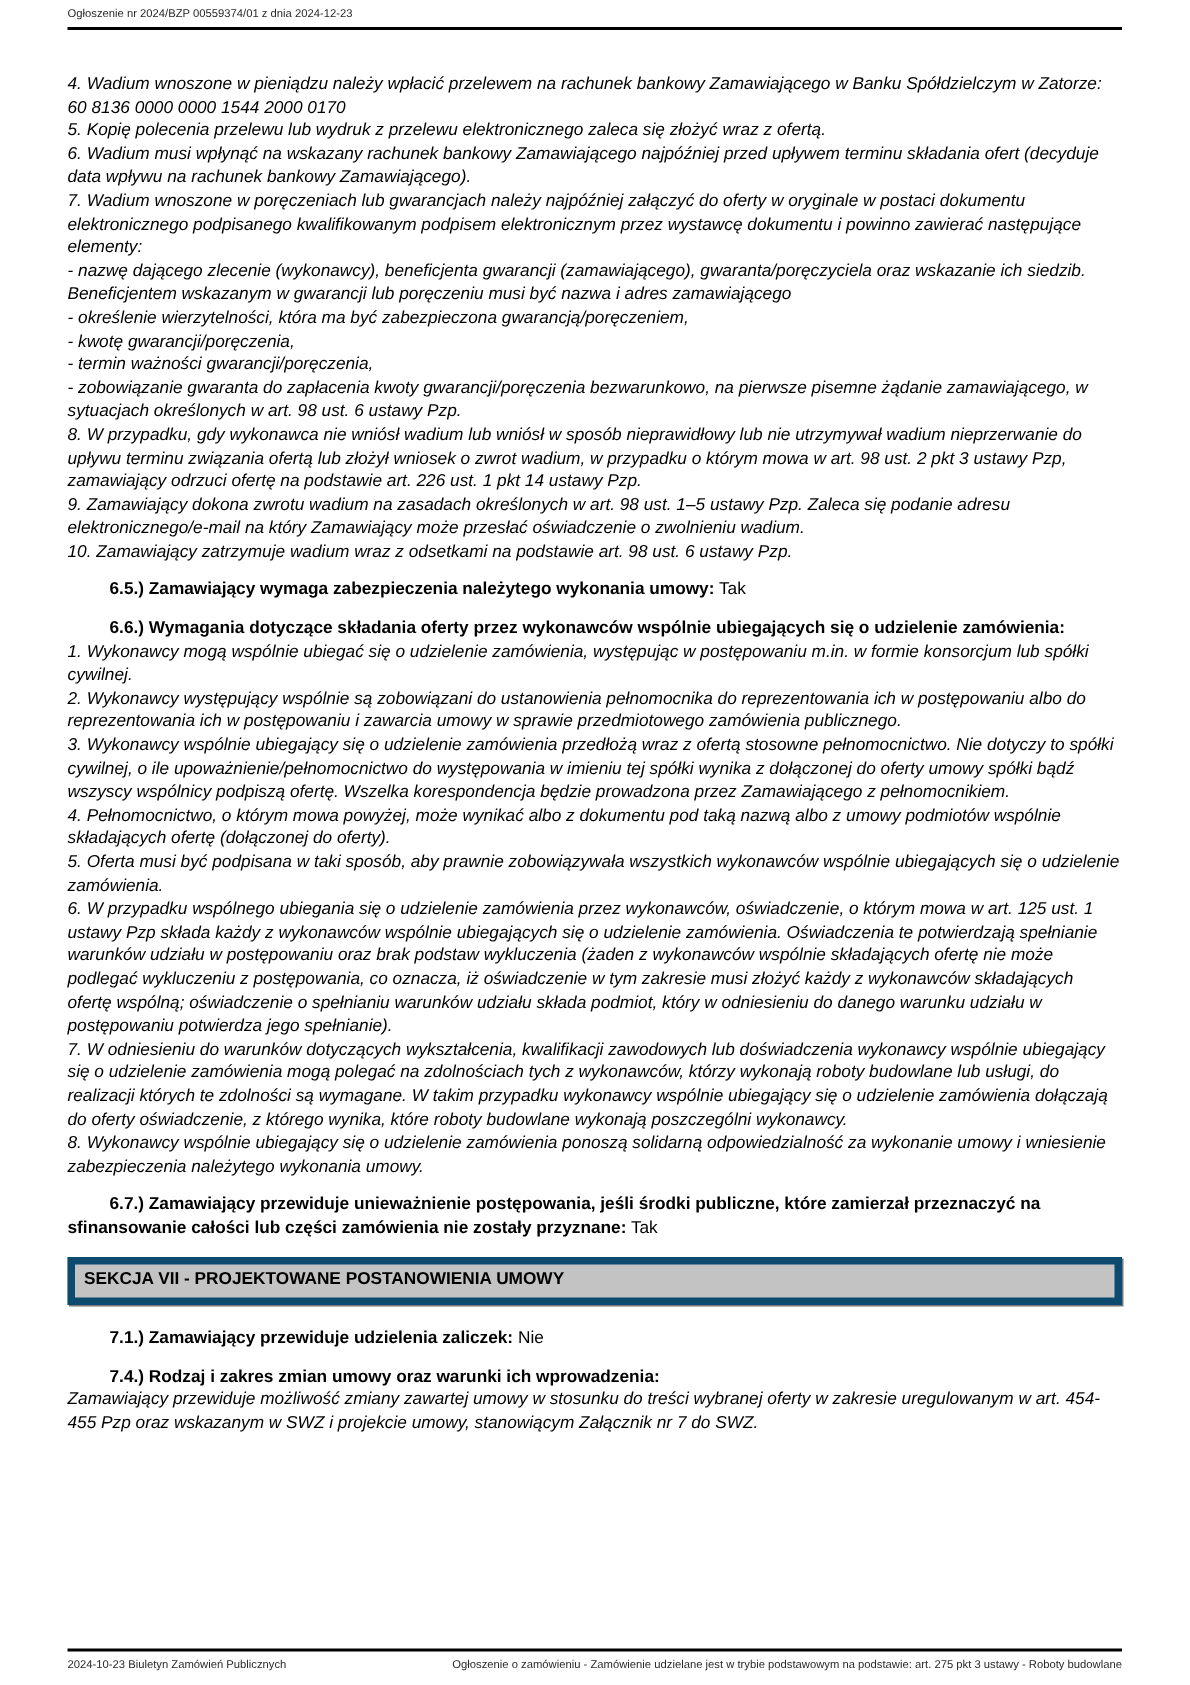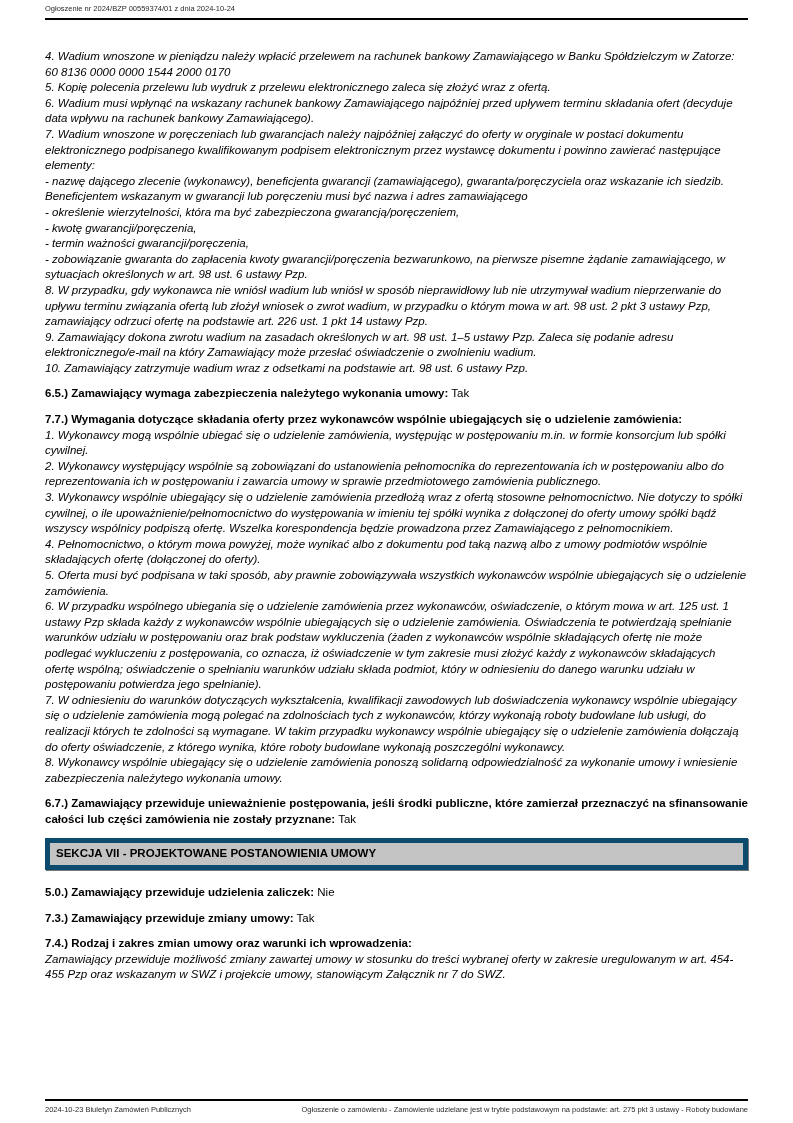--- a/index.html
+++ b/index.html
@@ -30,21 +30,21 @@
     right: 45px;
     font-size: 11.5px;
     line-height: 15.6px;
   }
   .para {
     margin: 0 0 10px 0;
     white-space: pre-line;
     font-style: italic;
   }
   .labeled { margin: 0 0 10px 0; }
-  .labeled b, .blabel { font-weight: bold; }
+  .labeled b, .blabel { font-weight: bold; margin-left: 28px; }
   .val::before { content: " "; }
   .block { margin: 0 0 10px 0; }
   .blabel { display: block; }
   .block .para { margin: 0; }
   .section-bar {
     background: #c3c3c3;
     border: 5px solid #0c4a6e;
     box-shadow: 1px 1px 0 #777;
     font-weight: bold;
     font-size: 11.5px;
@@ -62,61 +62,60 @@
     justify-content: space-between;
     font-size: 7.5px;
     color: #2a2a2a;
     gap: 28px;
   }
 </style>
 </head>
 <body>
 
 <div class="doc-header">
-  <span>Ogłoszenie nr 2024/BZP 00559374/01 z dnia 2024-10-24</span>
+  <span>Ogłoszenie nr 2024/BZP 00559374/01 z dnia 2024-12-23</span>
 </div>
 
 <div class="content">
 
   <p class="para">4. Wadium wnoszone w pieniądzu należy wpłacić przelewem na rachunek bankowy Zamawiającego w Banku Spółdzielczym w Zatorze: 60 8136 0000 0000 1544 2000 0170
 5. Kopię polecenia przelewu lub wydruk z przelewu elektronicznego zaleca się złożyć wraz z ofertą.
 6. Wadium musi wpłynąć na wskazany rachunek bankowy Zamawiającego najpóźniej przed upływem terminu składania ofert (decyduje data wpływu na rachunek bankowy Zamawiającego).
 7. Wadium wnoszone w poręczeniach lub gwarancjach należy najpóźniej załączyć do oferty w oryginale w postaci dokumentu elektronicznego podpisanego kwalifikowanym podpisem elektronicznym przez wystawcę dokumentu i powinno zawierać następujące elementy:
 - nazwę dającego zlecenie (wykonawcy), beneficjenta gwarancji (zamawiającego), gwaranta/poręczyciela oraz wskazanie ich siedzib. Beneficjentem wskazanym w gwarancji lub poręczeniu musi być nazwa i adres zamawiającego
 - określenie wierzytelności, która ma być zabezpieczona gwarancją/poręczeniem,
 - kwotę gwarancji/poręczenia,
 - termin ważności gwarancji/poręczenia,
 - zobowiązanie gwaranta do zapłacenia kwoty gwarancji/poręczenia bezwarunkowo, na pierwsze pisemne żądanie zamawiającego, w sytuacjach określonych w art. 98 ust. 6 ustawy Pzp.
 8. W przypadku, gdy wykonawca nie wniósł wadium lub wniósł w sposób nieprawidłowy lub nie utrzymywał wadium nieprzerwanie do upływu terminu związania ofertą lub złożył wniosek o zwrot wadium, w przypadku o którym mowa w art. 98 ust. 2 pkt 3 ustawy Pzp, zamawiający odrzuci ofertę na podstawie art. 226 ust. 1 pkt 14 ustawy Pzp.
 9. Zamawiający dokona zwrotu wadium na zasadach określonych w art. 98 ust. 1–5 ustawy Pzp. Zaleca się podanie adresu elektronicznego/e-mail na który Zamawiający może przesłać oświadczenie o zwolnieniu wadium.
 10. Zamawiający zatrzymuje wadium wraz z odsetkami na podstawie art. 98 ust. 6 ustawy Pzp.</p>
 
   <p class="labeled"><b>6.5.) Zamawiający wymaga zabezpieczenia należytego wykonania umowy:</b><span class="val">Tak</span></p>
 
   <div class="block">
-    <b class="blabel">7.7.) Wymagania dotyczące składania oferty przez wykonawców wspólnie ubiegających się o udzielenie zamówienia:</b>
+    <b class="blabel">6.6.) Wymagania dotyczące składania oferty przez wykonawców wspólnie ubiegających się o udzielenie zamówienia:</b>
     <div class="para">1. Wykonawcy mogą wspólnie ubiegać się o udzielenie zamówienia, występując w postępowaniu m.in. w formie konsorcjum lub spółki cywilnej.
 2. Wykonawcy występujący wspólnie są zobowiązani do ustanowienia pełnomocnika do reprezentowania ich w postępowaniu albo do reprezentowania ich w postępowaniu i zawarcia umowy w sprawie przedmiotowego zamówienia publicznego.
 3. Wykonawcy wspólnie ubiegający się o udzielenie zamówienia przedłożą wraz z ofertą stosowne pełnomocnictwo. Nie dotyczy to spółki cywilnej, o ile upoważnienie/pełnomocnictwo do występowania w imieniu tej spółki wynika z dołączonej do oferty umowy spółki bądź wszyscy wspólnicy podpiszą ofertę. Wszelka korespondencja będzie prowadzona przez Zamawiającego z pełnomocnikiem.
 4. Pełnomocnictwo, o którym mowa powyżej, może wynikać albo z dokumentu pod taką nazwą albo z umowy podmiotów wspólnie składających ofertę (dołączonej do oferty).
 5. Oferta musi być podpisana w taki sposób, aby prawnie zobowiązywała wszystkich wykonawców wspólnie ubiegających się o udzielenie zamówienia.
 6. W przypadku wspólnego ubiegania się o udzielenie zamówienia przez wykonawców, oświadczenie, o którym mowa w art. 125 ust. 1 ustawy Pzp składa każdy z wykonawców wspólnie ubiegających się o udzielenie zamówienia. Oświadczenia te potwierdzają spełnianie warunków udziału w postępowaniu oraz brak podstaw wykluczenia (żaden z wykonawców wspólnie składających ofertę nie może podlegać wykluczeniu z postępowania, co oznacza, iż oświadczenie w tym zakresie musi złożyć każdy z wykonawców składających ofertę wspólną; oświadczenie o spełnianiu warunków udziału składa podmiot, który w odniesieniu do danego warunku udziału w postępowaniu potwierdza jego spełnianie).
 7. W odniesieniu do warunków dotyczących wykształcenia, kwalifikacji zawodowych lub doświadczenia wykonawcy wspólnie ubiegający się o udzielenie zamówienia mogą polegać na zdolnościach tych z wykonawców, którzy wykonają roboty budowlane lub usługi, do realizacji których te zdolności są wymagane. W takim przypadku wykonawcy wspólnie ubiegający się o udzielenie zamówienia dołączają do oferty oświadczenie, z którego wynika, które roboty budowlane wykonają poszczególni wykonawcy.
 8. Wykonawcy wspólnie ubiegający się o udzielenie zamówienia ponoszą solidarną odpowiedzialność za wykonanie umowy i wniesienie zabezpieczenia należytego wykonania umowy.</div>
   </div>
 
   <p class="labeled"><b>6.7.) Zamawiający przewiduje unieważnienie postępowania, jeśli środki publiczne, które zamierzał przeznaczyć na sfinansowanie całości lub części zamówienia nie zostały przyznane:</b><span class="val">Tak</span></p>
 
   <div class="section-bar">
     <span>SEKCJA VII - PROJEKTOWANE POSTANOWIENIA UMOWY</span>
   </div>
 
-  <p class="labeled"><b>5.0.) Zamawiający przewiduje udzielenia zaliczek:</b><span class="val">Nie</span></p>
+  <p class="labeled"><b>7.1.) Zamawiający przewiduje udzielenia zaliczek:</b><span class="val">Nie</span></p>
 
-  <p class="labeled"><b>7.3.) Zamawiający przewiduje zmiany umowy:</b><span class="val">Tak</span></p>
 
   <div class="block">
     <b class="blabel">7.4.) Rodzaj i zakres zmian umowy oraz warunki ich wprowadzenia:</b>
     <div class="para">Zamawiający przewiduje możliwość zmiany zawartej umowy w stosunku do treści wybranej oferty w zakresie uregulowanym w art. 454-455 Pzp oraz wskazanym w SWZ i projekcie umowy, stanowiącym Załącznik nr 7 do SWZ.</div>
   </div>
 
 
 
 </div>
 

